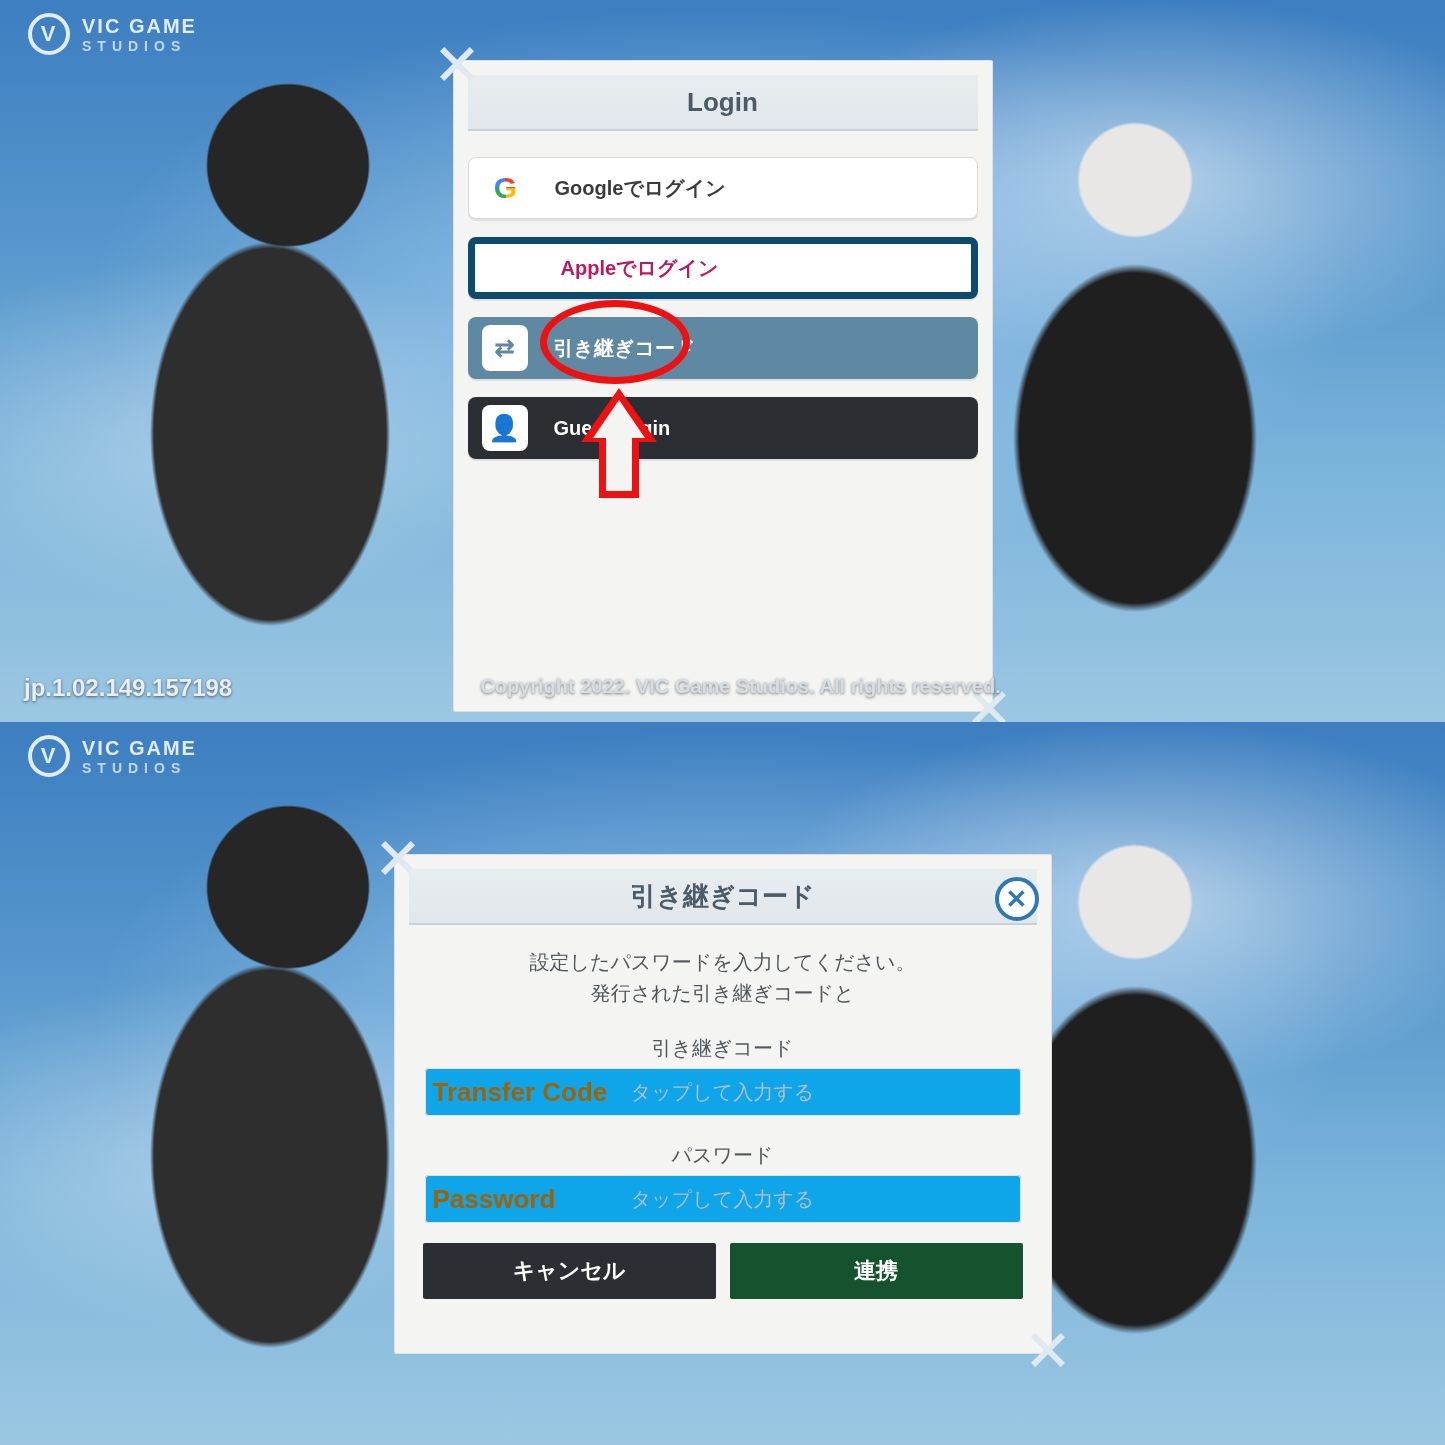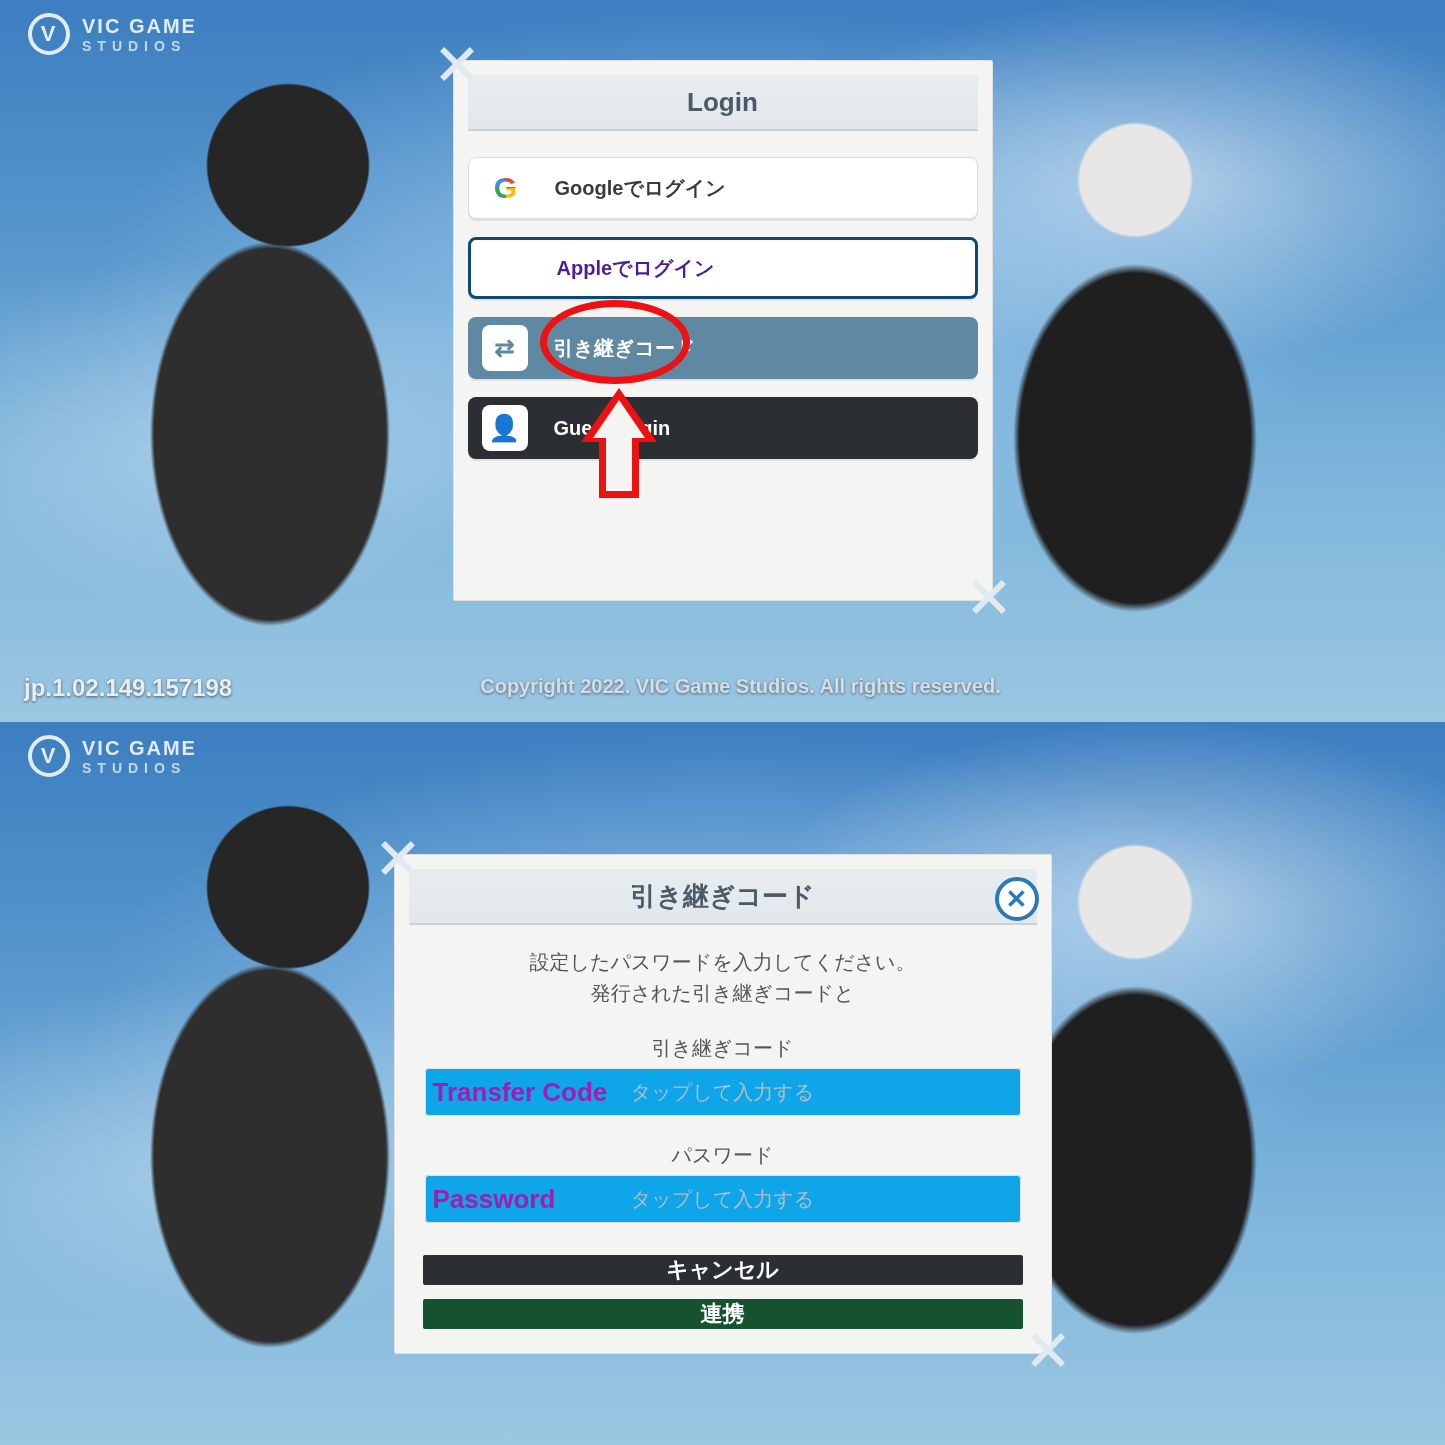--- a/index.html
+++ b/index.html
@@ -89,34 +89,34 @@
   .corner-deco { position:absolute; width:42px; height:42px; }
   .corner-deco::before, .corner-deco::after {
     content:""; position:absolute; background:#dfe9ef;
   }
   .corner-deco::before { left:18px; top:0; width:6px; height:42px; transform:rotate(45deg); }
   .corner-deco::after  { left:18px; top:0; width:6px; height:42px; transform:rotate(-45deg); }
   .cd-tl { left:-18px; top:-18px; }
   .cd-br { right:-18px; bottom:-18px; }
 
   
-  .login-modal { top: 60px; width: 540px; height: 541px; }
+  .login-modal { top: 60px; width: 540px; height: 652px; }
   .login-options { padding: 26px 14px 0 14px; display:flex; flex-direction:column; gap:18px; }
   .login-btn {
     height: 62px; border-radius:8px; display:flex; align-items:center;
     padding: 0 14px; gap: 26px; font-size:20px; font-weight:700;
     box-shadow: 0 2px 0 rgba(0,0,0,0.08);
     cursor: pointer;
   }
   .login-btn .ico {
     width: 46px; height: 46px; border-radius:8px; background:#fff;
     display:flex; align-items:center; justify-content:center; font-size:26px;
   }
   .btn-google { background:#fff; border:1px solid #d8dbdd; color:#3b3b3b; }
-  .btn-apple  { background:#fff; border:3px solid #0c4a6e; color:#4c1d95; }
+  .btn-apple  { background:#fff; border:7px solid #0c4a6e; color:#be185d; }
   .btn-trans  { background:#5f89a3; color:#fff; }
   .btn-trans .ico { background:#ffffff; }
   .btn-guest  { background:#2b2f33; color:#fff; }
   .btn-guest .ico { background:#ffffff; color:#2b2f33; }
 
   
   .g-letter {
     font-family: Arial, sans-serif; font-weight:700; font-size:30px;
     background: conic-gradient(#ea4335 0 25%, #fbbc05 0 50%, #34a853 0 75%, #4285f4 0 100%);
     -webkit-background-clip: text; background-clip:text; color:transparent;
@@ -165,24 +165,24 @@
   .field-label { margin-top:26px; font-size:20px; font-weight:500; color:#50565b; }
   .field-row { position:relative; margin-top:6px; }
   .field-input {
     width: 100%; height:48px; border:none; background:#0ea5e9;
     border-radius:4px; text-align:center; font-size:20px; color:#333;
     box-shadow: inset 0 0 0 1px #e1e1e1;
   }
   .field-input::placeholder { color:#b8bec3; }
   .red-annot {
     position:absolute; left:8px; top:50%; transform:translateY(-50%);
-    color:#a21caf; font-weight:800; font-size:26px; pointer-events:none;
+    color:#a16207; font-weight:800; font-size:26px; pointer-events:none;
   }
   .btn-row {
-    display:flex; gap:14px; margin:32px 28px 0 28px;flex-direction:column;
+    display:flex; gap:14px; margin:20px 28px 0 28px;
   }
   .big-btn {
     flex:1; height:56px; border:none; border-radius:2px;
     font-size:22px; font-weight:700; color:#fff; cursor:pointer;
   }
   .btn-cancel { background:#2b2f33; }
   .btn-link   { background:#14532d; }
 </style>
 </head>
 <body>

